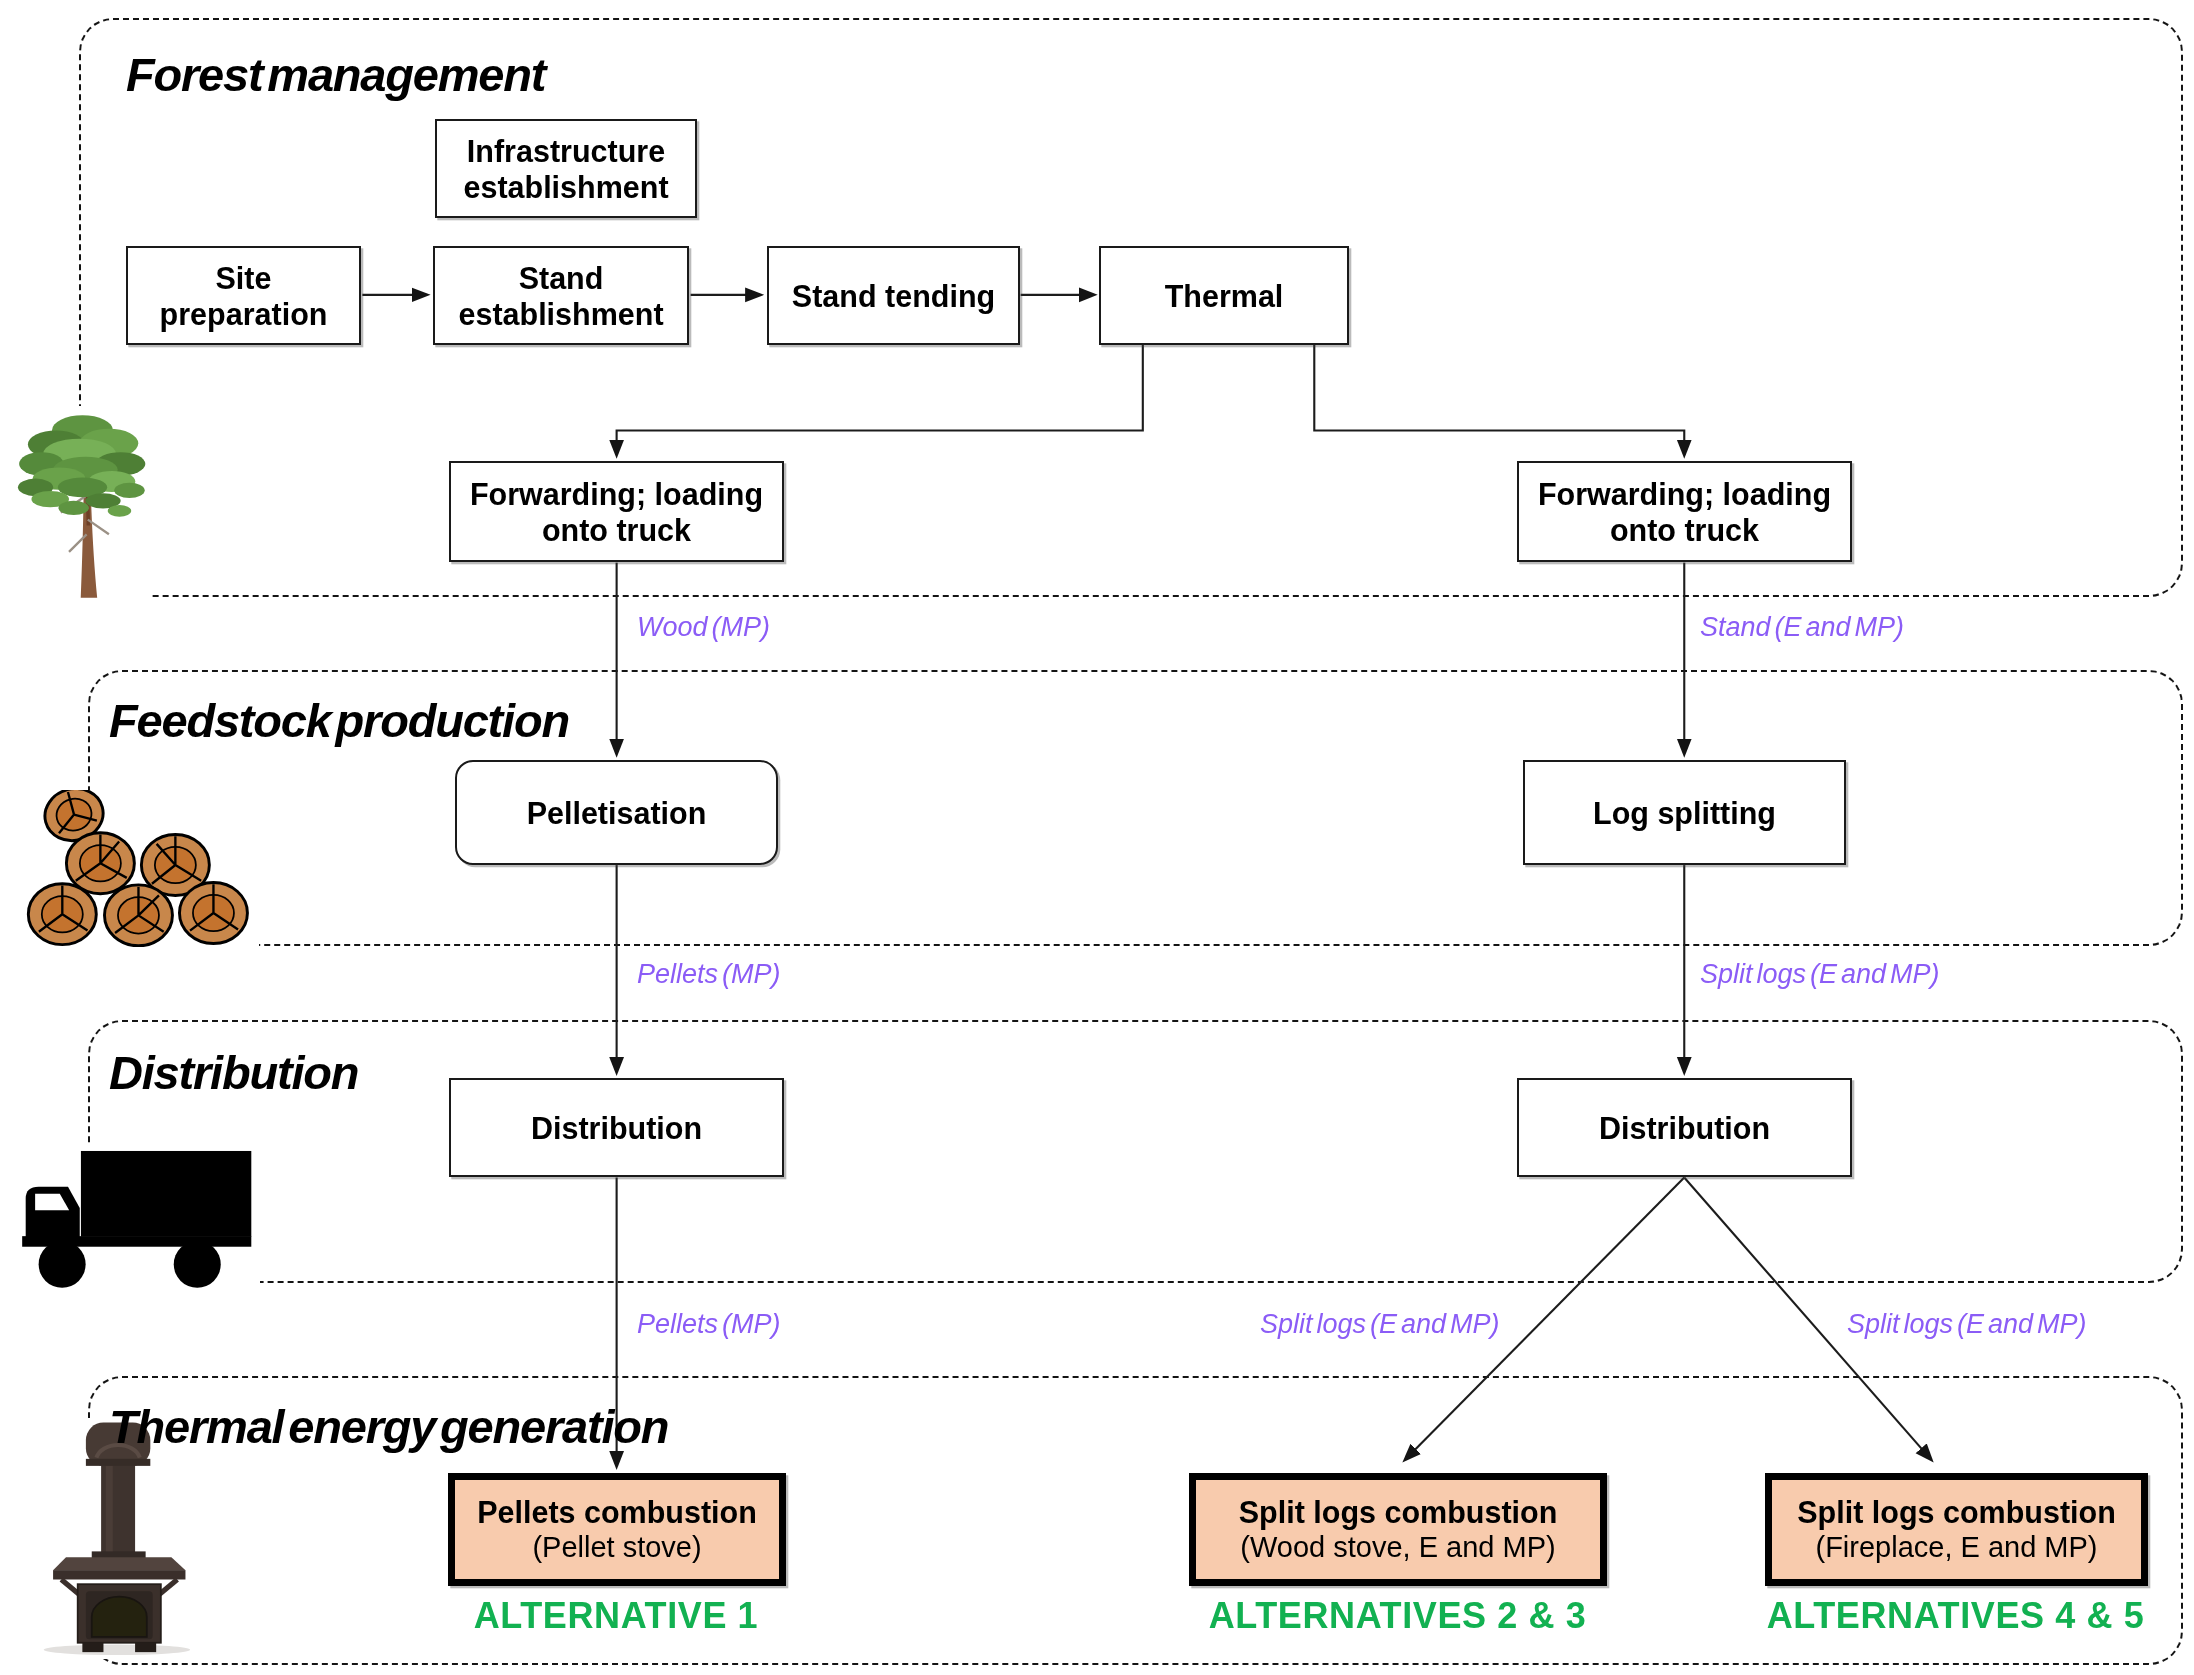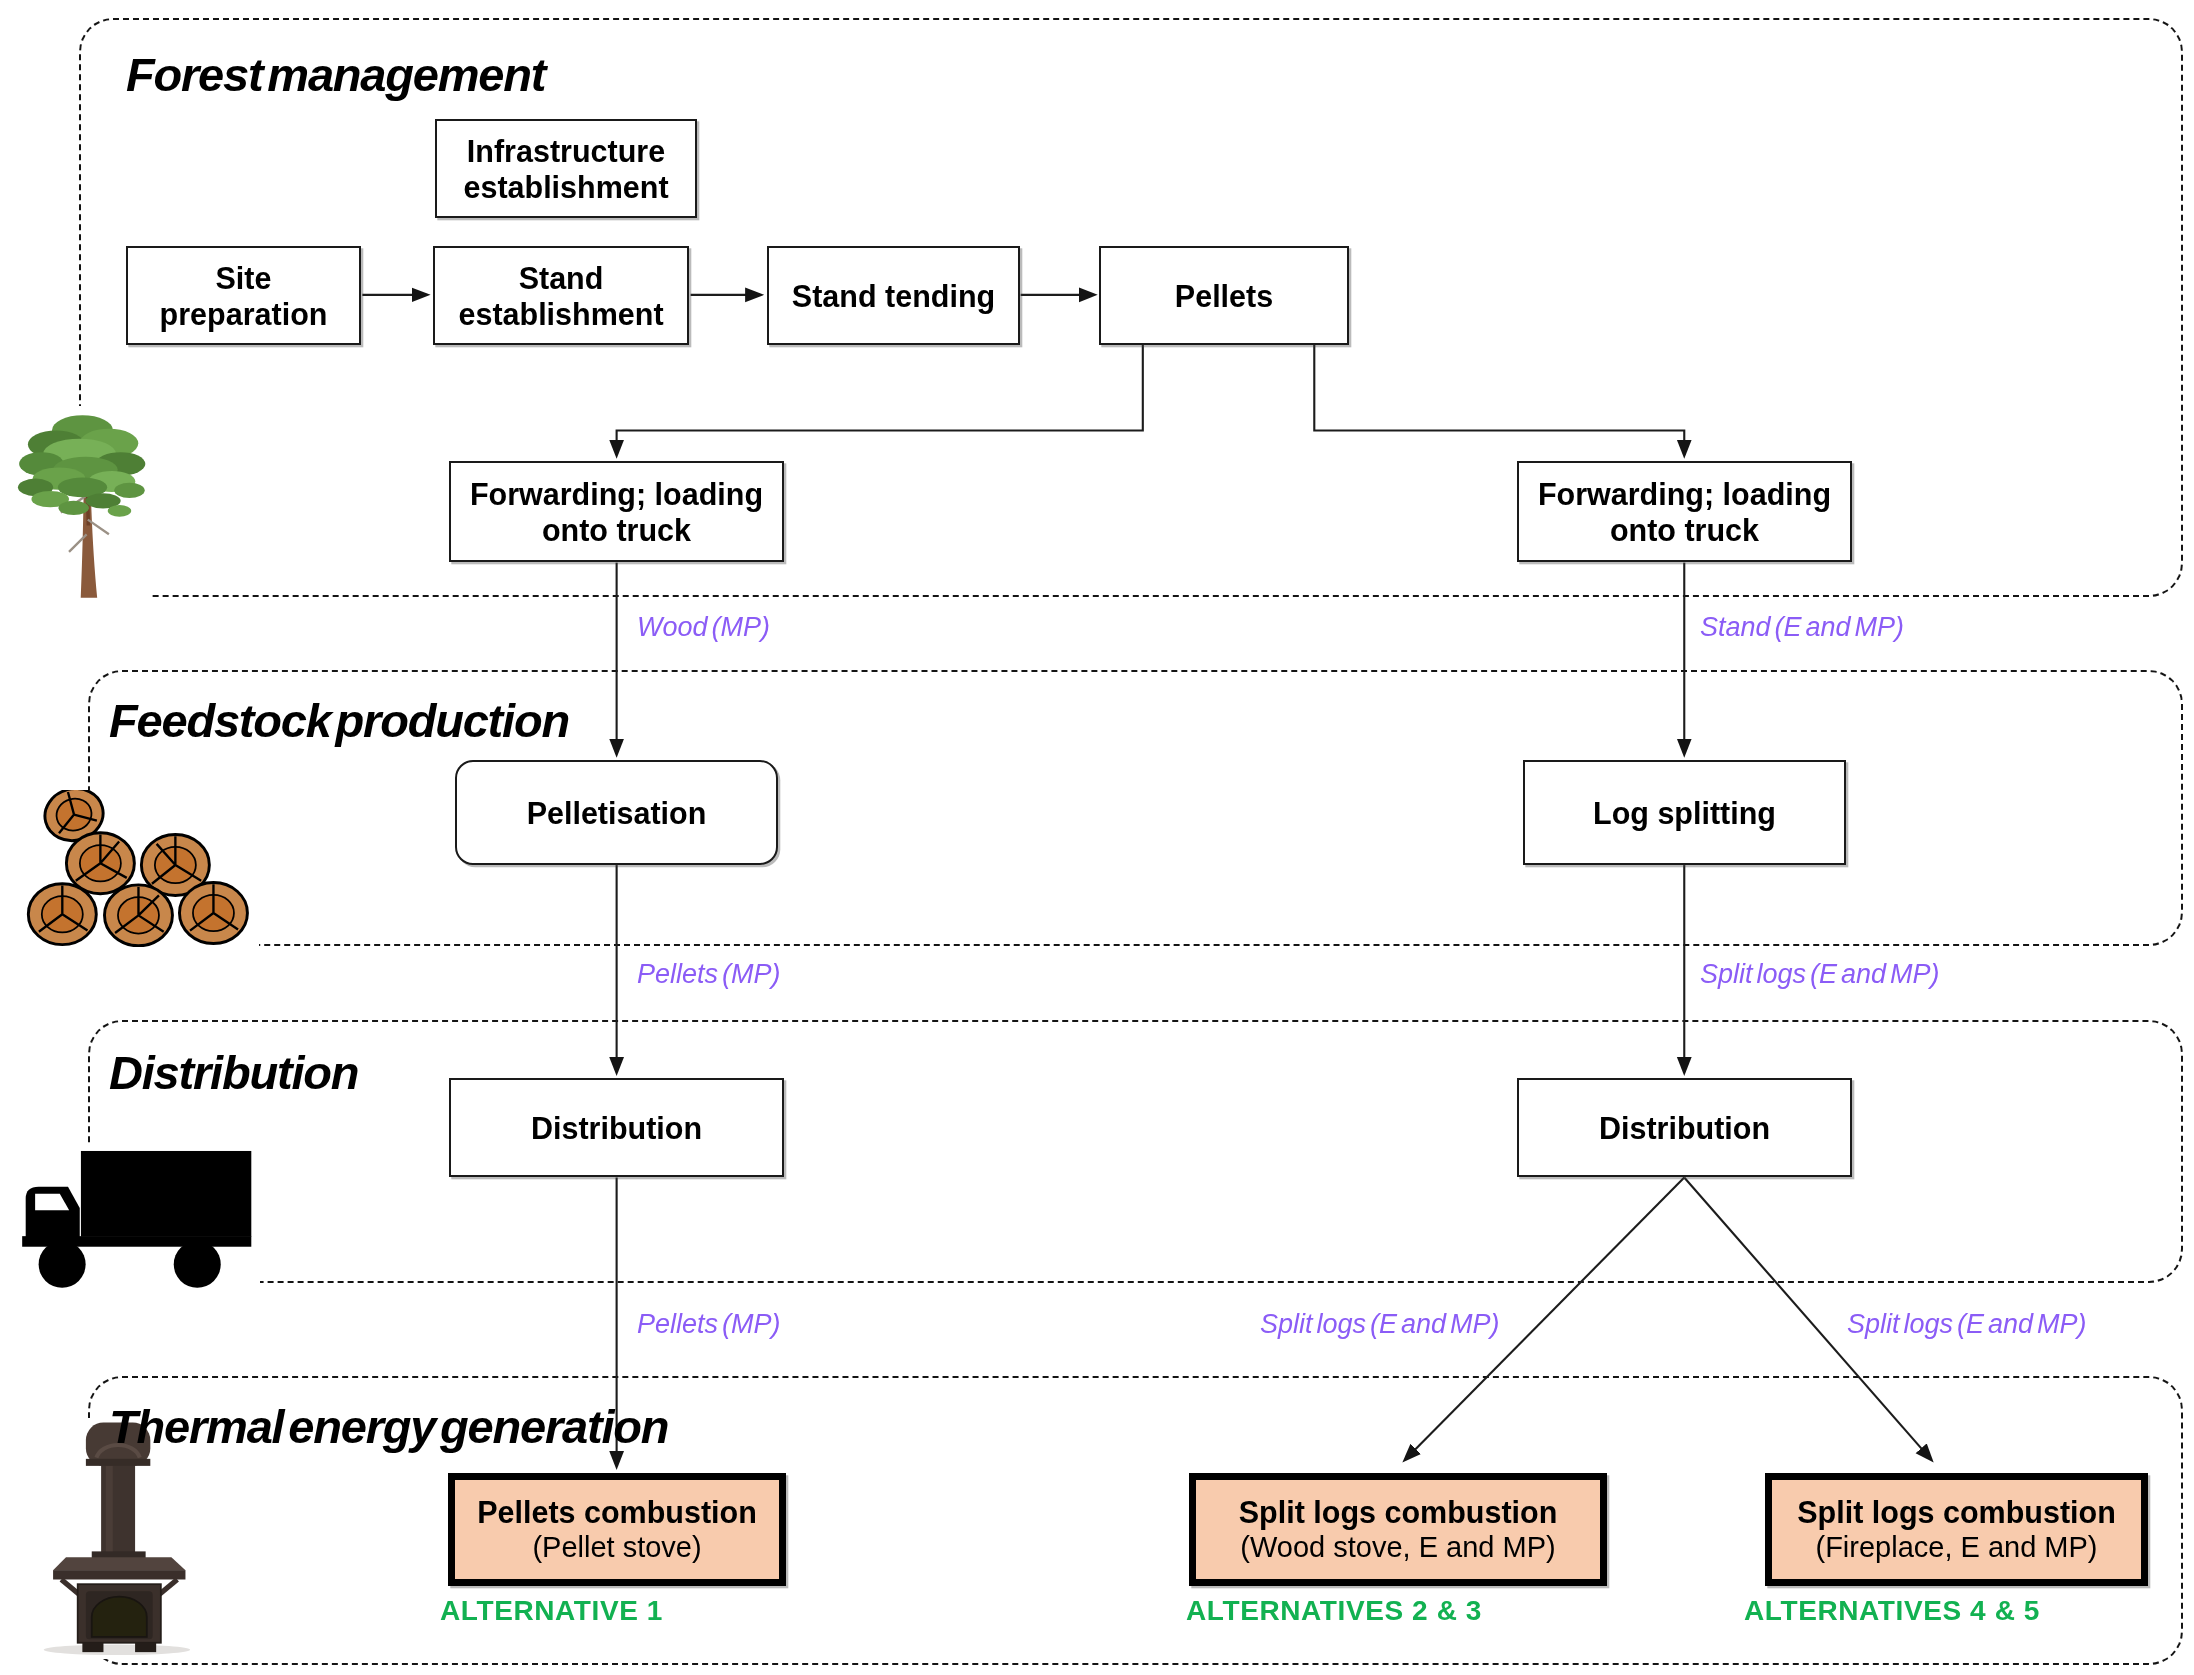--- a/index.html
+++ b/index.html
@@ -67,24 +67,24 @@
     color:#8b5cf6;
     word-spacing:-3.5px;
     white-space:nowrap;
     z-index:5;
     font-style:italic;
   }
   
   .alt-label {
     position:absolute;
     font-weight:bold;
-    font-size:28px;
+    font-size:36px;
     letter-spacing:0.6px;
     color:#12B151;
-    text-align:left;
+    text-align:center;
     white-space:nowrap;
     z-index:5;
   }
   #connectors {
     position:absolute; left:0; top:0;
     width:2194px; height:1675px;
     z-index:3;
   }
   .icon-wrap { position:absolute; z-index:2; }
   .icon-bg { position:absolute; background:#ffffff; z-index:2; }
@@ -222,21 +222,21 @@
   <div class="pbox" style="left:126px; top:246px; width:235px; height:99px;">
     <div class="lbl">Site preparation</div>
   </div>
   <div class="pbox" style="left:433px; top:246px; width:256px; height:99px;">
     <div class="lbl">Stand establishment</div>
   </div>
   <div class="pbox" style="left:767px; top:246px; width:253px; height:99px;">
     <div class="lbl">Stand tending</div>
   </div>
   <div class="pbox" style="left:1099px; top:246px; width:250px; height:99px;">
-    <div class="lbl">Pellets</div>
+    <div class="lbl">Thermal</div>
   </div>
   <div class="pbox" style="left:449px; top:461px; width:335px; height:101px;">
     <div class="lbl">Forwarding; loading onto truck</div>
   </div>
   <div class="pbox" style="left:1517px; top:461px; width:335px; height:101px;">
     <div class="lbl">Forwarding; loading onto truck</div>
   </div>
 
   <div class="pbox" style="left:455px; top:760px; width:323px; height:105px;border-radius:18px;">
     <div class="lbl">Pelletisation</div>

